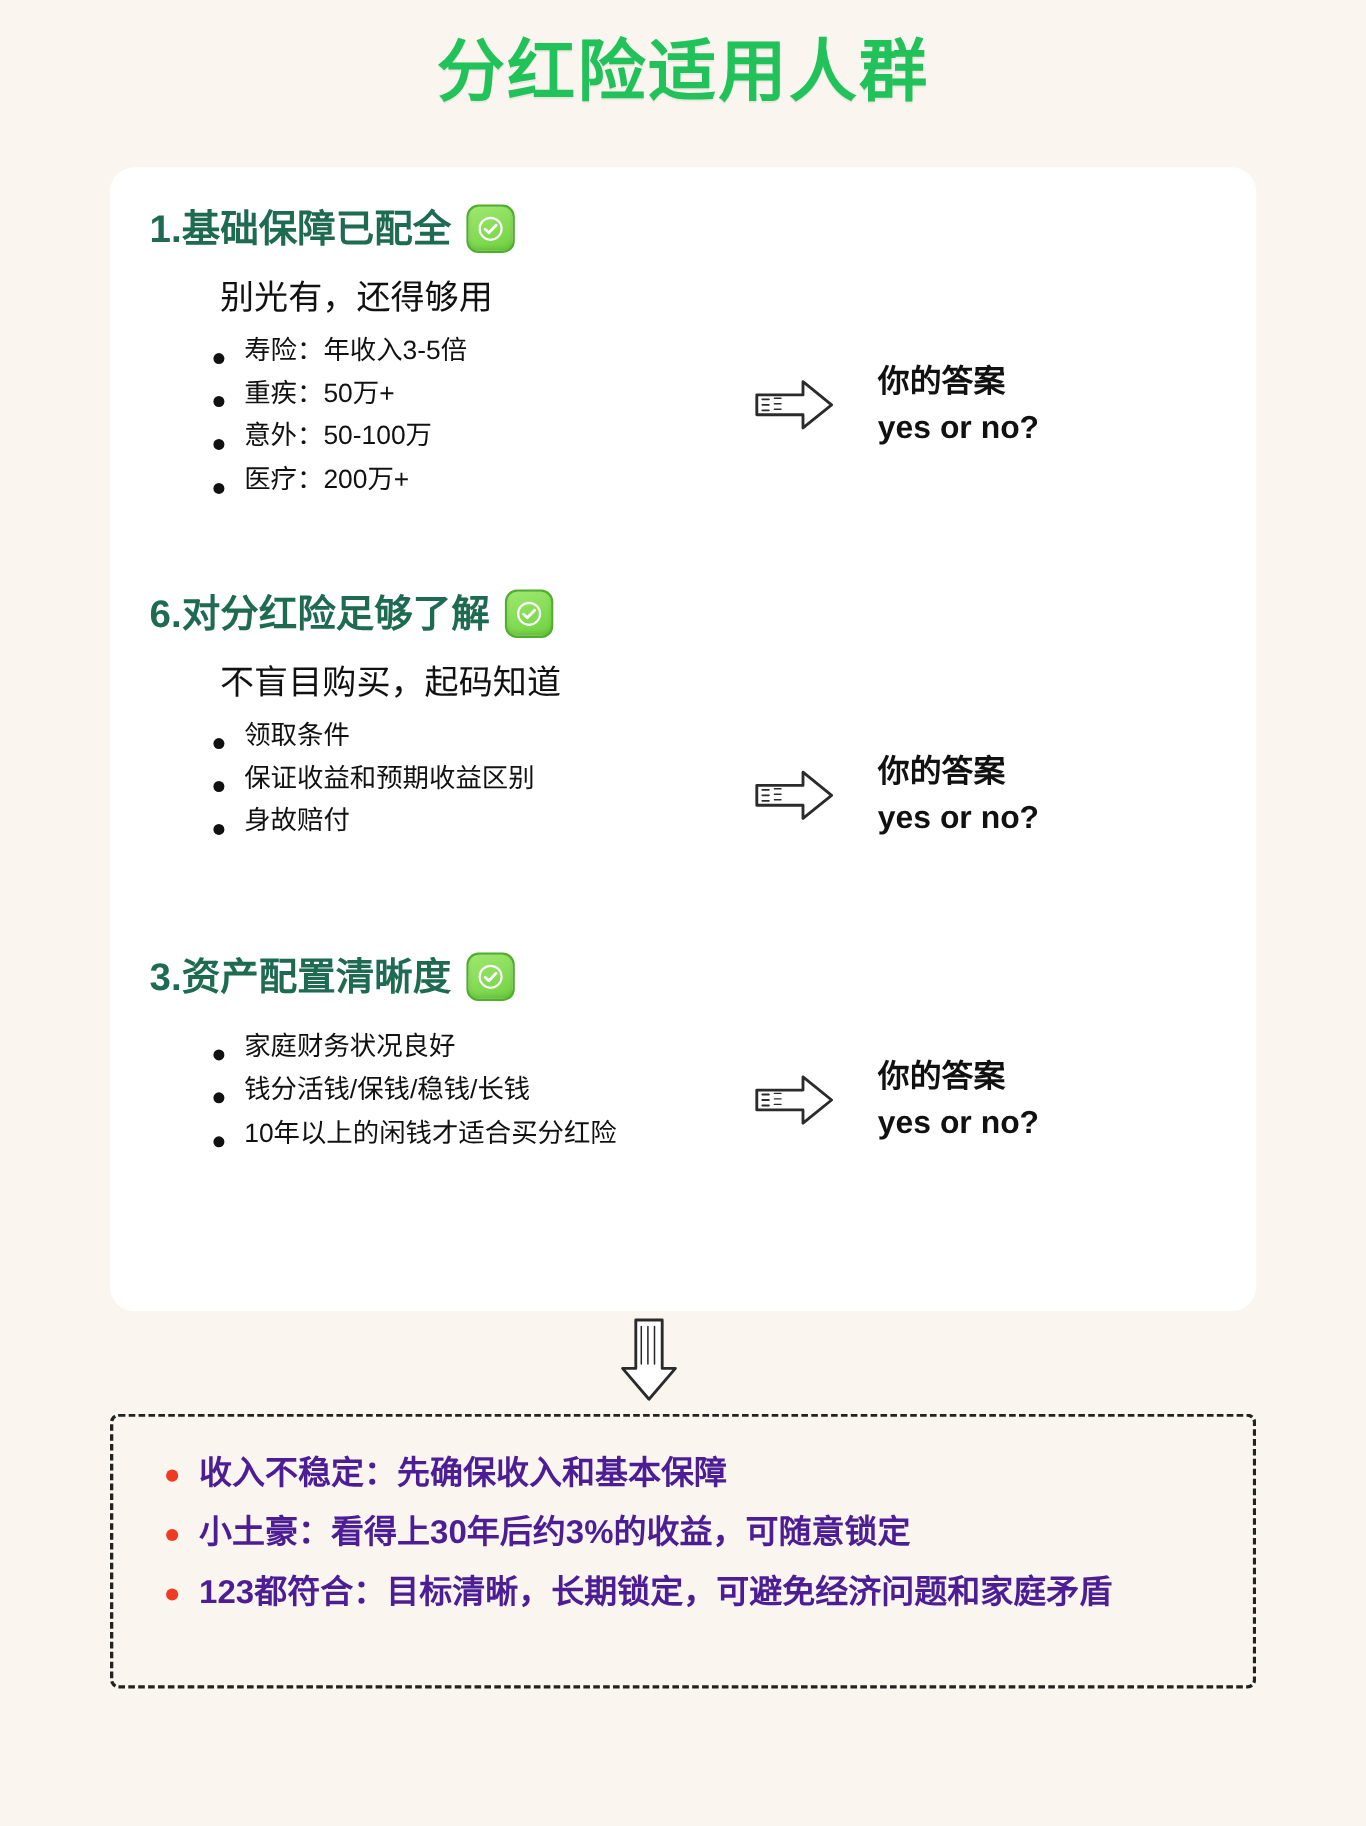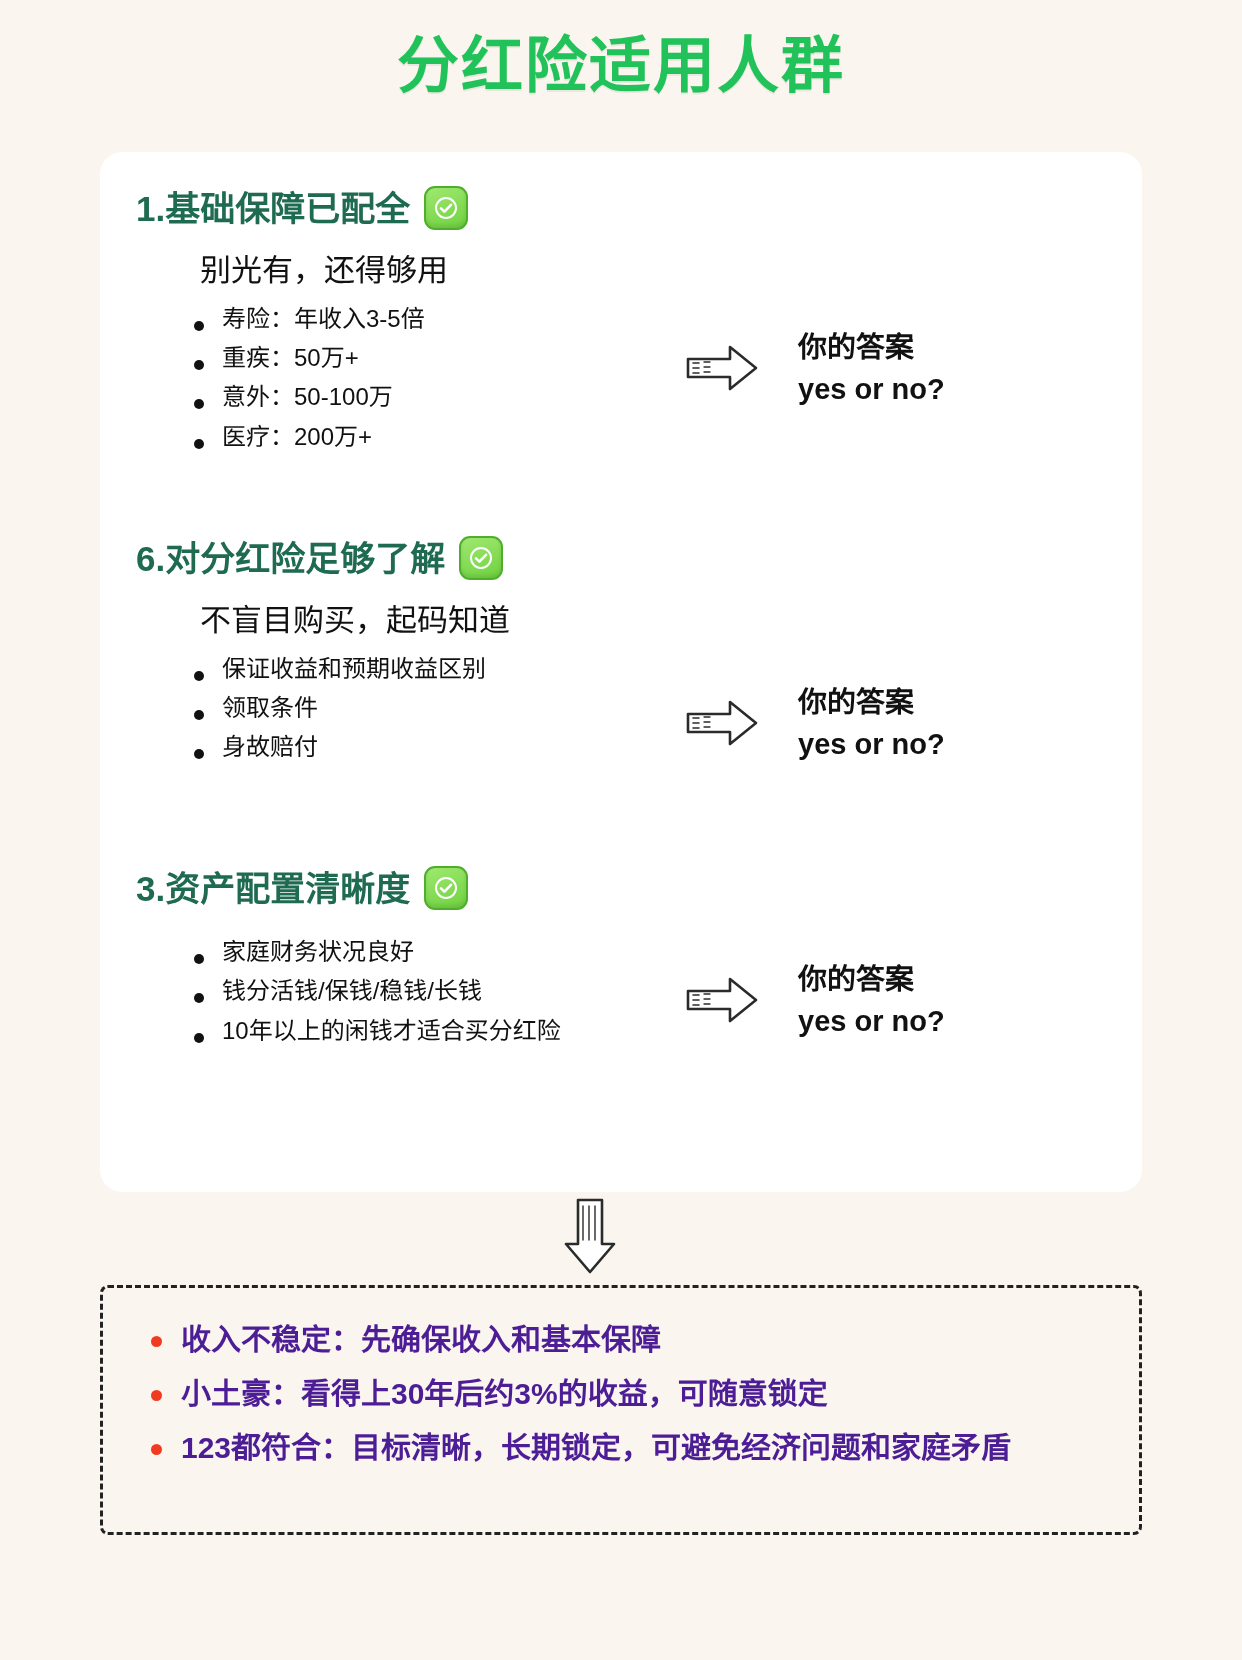--- a/index.html
+++ b/index.html
@@ -222,22 +222,22 @@
         <span class="check-badge">
           <svg width="24" height="24" viewBox="0 0 24 24">
               <circle cx="12" cy="12" r="10" fill="none" stroke="#ffffff" stroke-width="2"></circle>
               <path d="M7 12.4 L10.4 15.6 L17 8.8" fill="none" stroke="#ffffff" stroke-width="2.6" stroke-linecap="round" stroke-linejoin="round"></path>
             </svg>
         </span>
       </div>
       <div class="sec-body">
         <p class="lead">不盲目购买，起码知道</p>
         <ul class="bullets">
+          <li>领取条件</li>
           <li>保证收益和预期收益区别</li>
-          <li>领取条件</li>
           <li>身故赔付</li>
         </ul>
       </div>
       <div class="answer" style="left:548px; top:145px;">
         <span class="arrow-right">
           <svg width="76" height="54" viewBox="0 0 76 54">
             <path d="M4 18 L46 18 L46 6 L72 27 L46 48 L46 36 L4 36 Z" fill="#ffffff" stroke="#2b2b2b" stroke-width="2.6" stroke-linejoin="round"></path>
             <path d="M9 22 L15 22 M9 27 L15 27 M9 32 L15 32" stroke="#2b2b2b" stroke-width="1.6" stroke-linecap="round"></path>
             <path d="M20 21 L26 21 M20 26 L26 26 M20 31 L26 31" stroke="#2b2b2b" stroke-width="1.3" stroke-linecap="round"></path>
           </svg>

